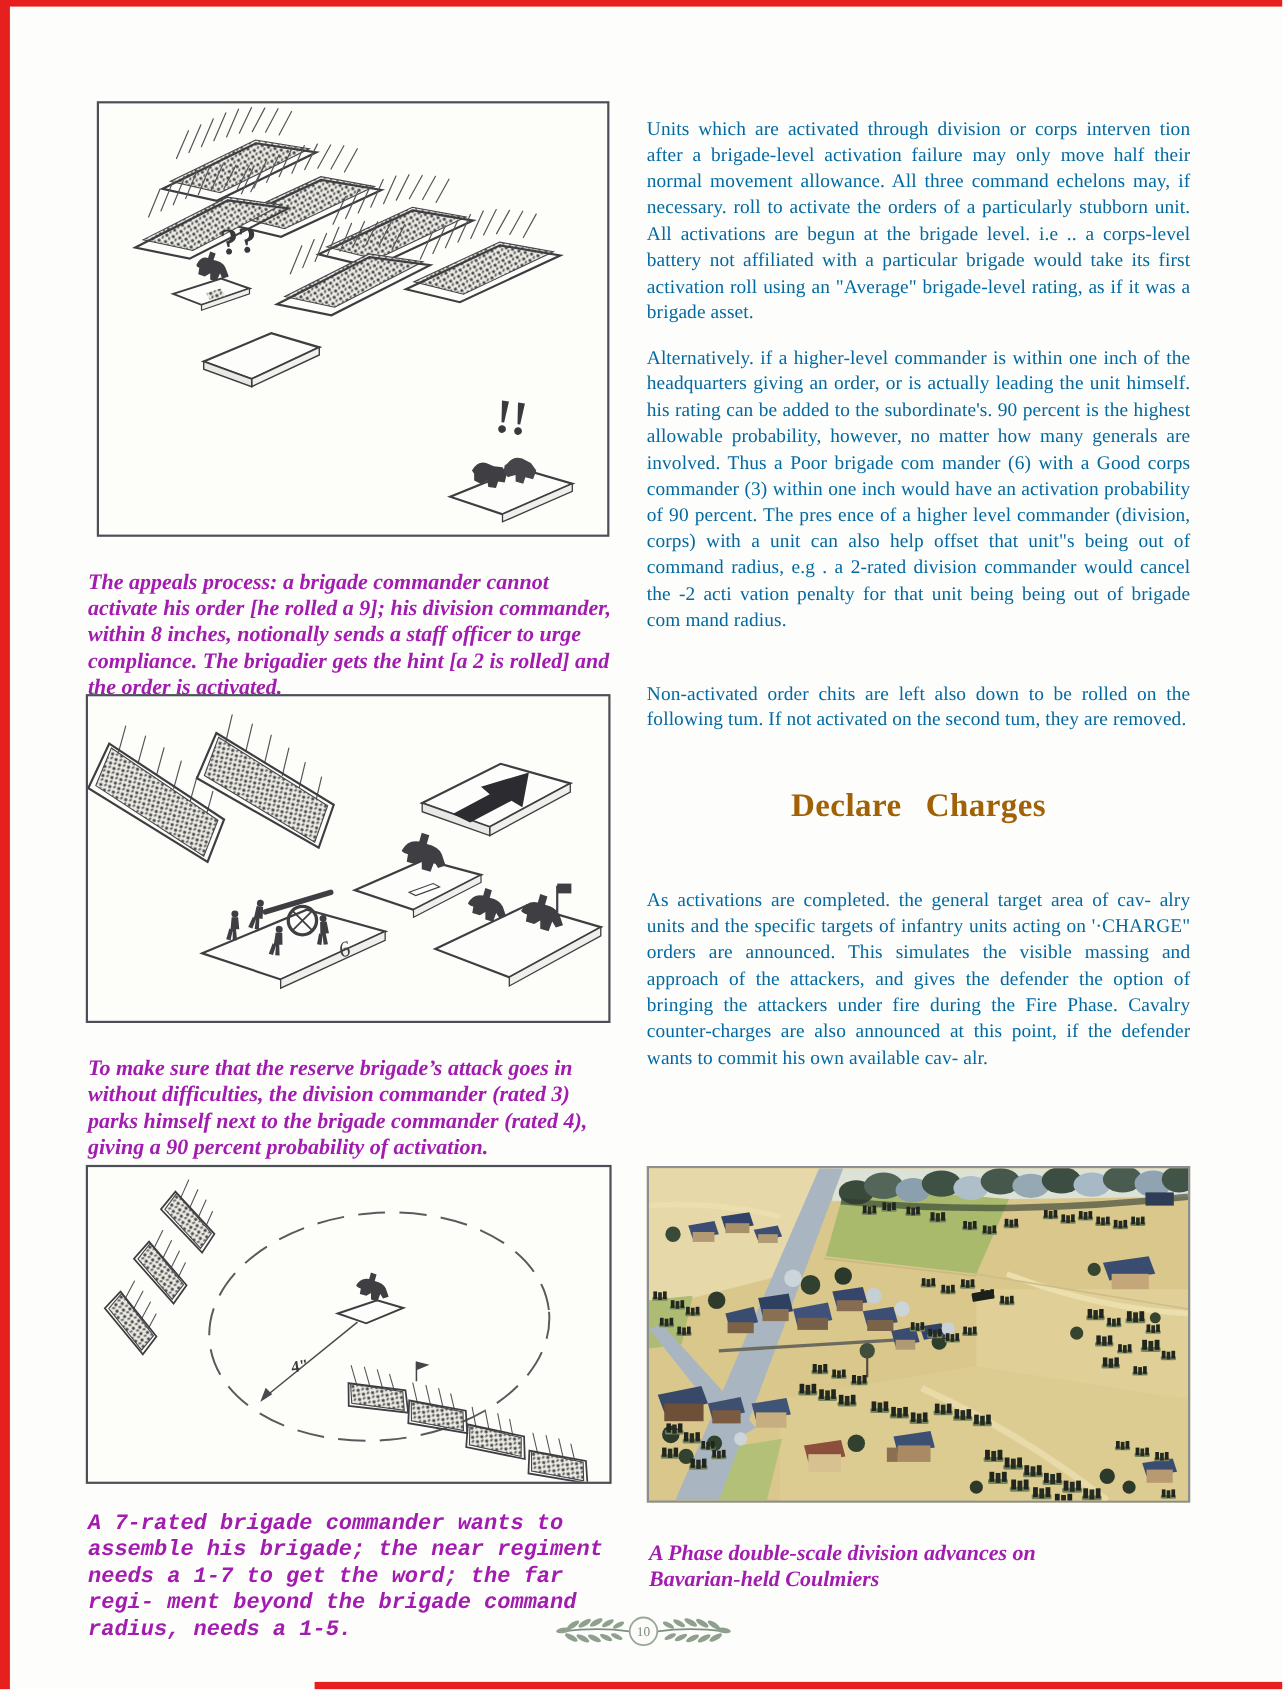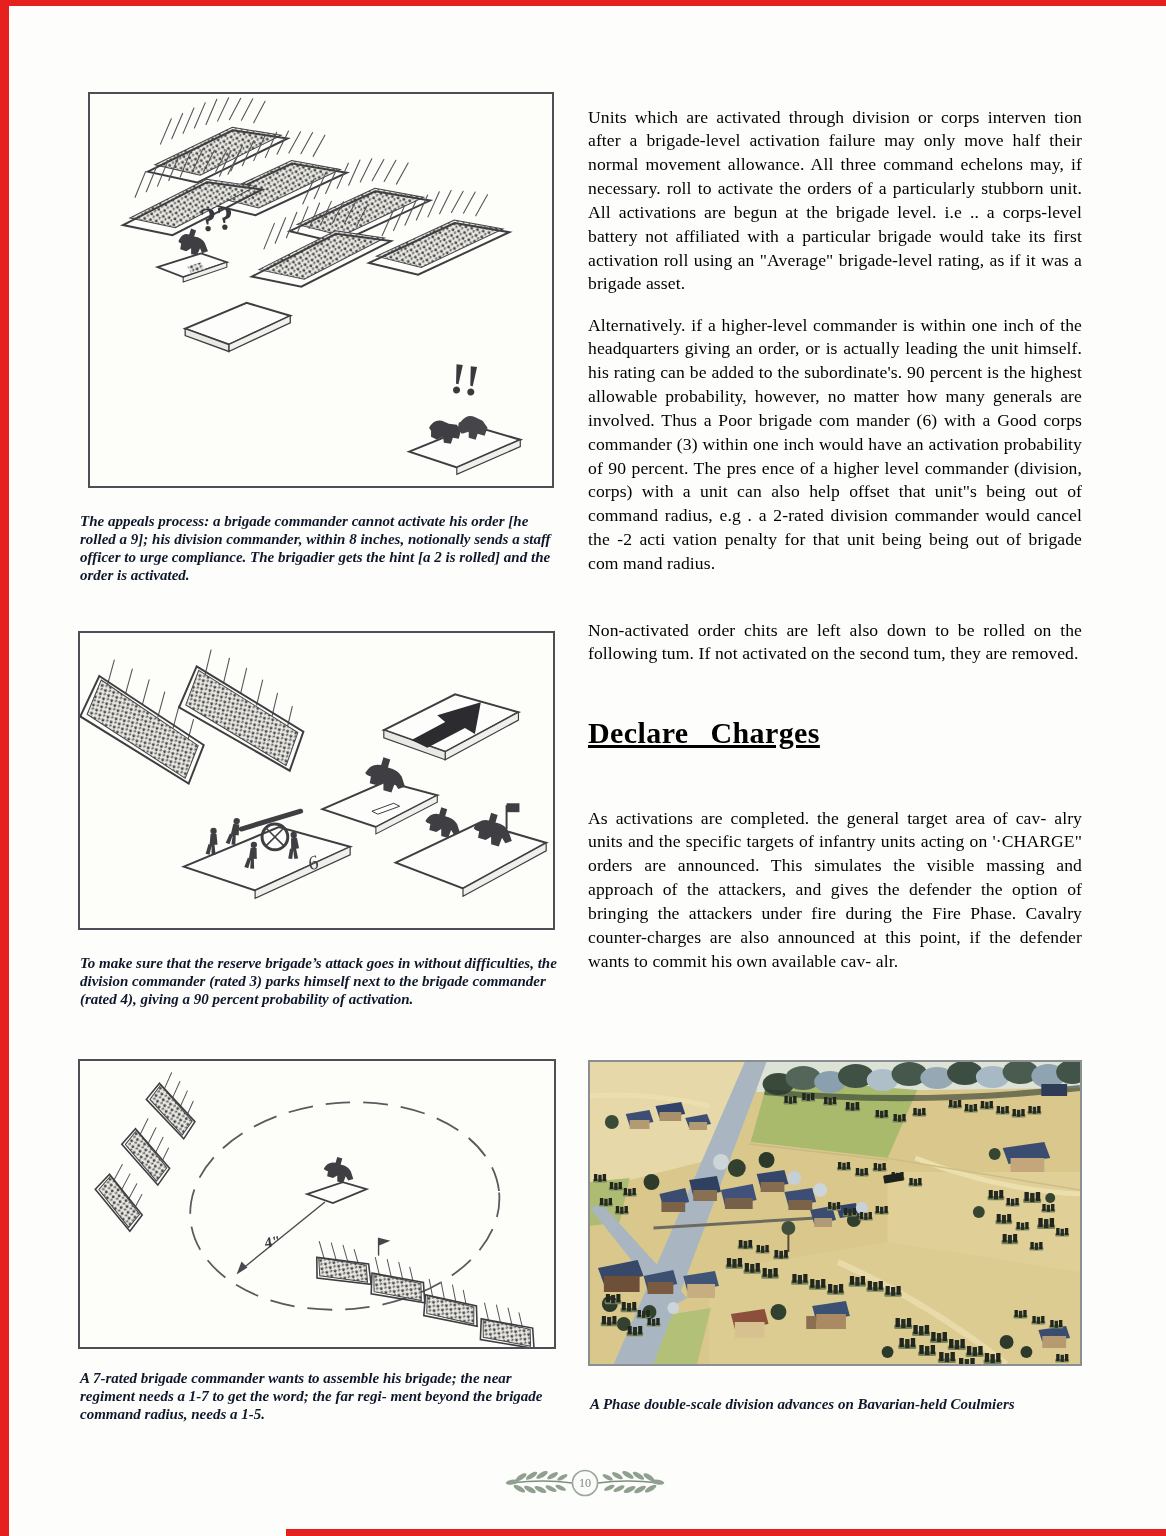--- a/index.html
+++ b/index.html
@@ -21,30 +21,30 @@
 
   .photo-frame {
     position:absolute; border:2px solid #8b8f94;
     box-sizing:border-box; background:#d9c78c;
   }
   .photo-frame svg { display:block; width:100%; height:100%; }
 
   .bodytext {
     position:absolute; left:588px; width:494px;
     font-size:17.6px; line-height:1.355; text-align:justify;
-    color:#000000; letter-spacing:0.1px;
+    color:#0369a1; letter-spacing:0.1px;
   }
   .caption {
     position:absolute; font-weight:bold; font-style:italic;
-    font-size:15px; line-height:1.2; color:#0f172a;
+    font-size:20px; line-height:1.2; color:#a21caf;
   }
   .headline {
-    position:absolute; left:588px; width:494px; text-align:left;
-    font-weight:bold; font-size:30px; color:#000000;
-    word-spacing:14px; letter-spacing:0.4px;text-decoration:underline;
+    position:absolute; left:588px; width:494px; text-align:center;
+    font-weight:bold; font-size:30px; color:#a16207;
+    word-spacing:14px; letter-spacing:0.4px;
   }
   .footer-wreath {
     position:absolute; left:504px; top:1462px; width:162px; height:42px;
   }
   .footer-wreath svg { display:block; width:100%; height:100%; }
 </style>
 </head>
 <body>
 
 <div class="page">
@@ -217,21 +217,21 @@
       <text x="186" y="188" font-size="15" font-weight="bold" fill="#3a3a3e" transform="rotate(-8 186 188)">4"</text>
       <use href="#st" transform="translate(240,190) rotate(16)"></use>
       <use href="#st" transform="translate(296,206) rotate(19)"></use>
       <use href="#st" transform="translate(350,228) rotate(21)"></use>
       <use href="#st" transform="translate(406,252) rotate(19)"></use>
       <line x1="300" y1="196" x2="300" y2="178" stroke="#46464a" stroke-width="1.4"></line>
       <polygon points="300,178 312,181 300,186" fill="#46464a"></polygon>
     </svg>
   </figure>
 
-  <p class="caption" style="left:80px; top:1354px; width:486px;">A 7-rated brigade commander wants to assemble his brigade; the near regiment needs a 1-7 to get the word; the far regi- ment beyond the brigade command radius, needs a 1-5.</p>
+  <p class="caption" style="left:80px; top:1354px; width:486px;font-family:Liberation Mono, monospace;">A 7-rated brigade commander wants to assemble his brigade; the near regiment needs a 1-7 to get the word; the far regi- ment beyond the brigade command radius, needs a 1-5.</p>
 
   <p class="bodytext" style="top:88px;">Units which are activated through division or corps interven tion after a brigade-level activation failure may only move half their normal movement allowance. All three command echelons may, if necessary. roll to activate the orders of a particularly stubborn unit. All activations are begun at the brigade level. i.e .. a corps-level battery not affiliated with a particular brigade would take its first activation roll using an "Average" brigade-level rating, as if it was a brigade asset.</p>
   <p class="bodytext" style="top:296px;">Alternatively. if a higher-level commander is within one inch of the headquarters giving an order, or is actually leading the unit himself. his rating can be added to the subordinate's. 90 percent is the highest allowable probability, however, no matter how many generals are involved. Thus a Poor brigade com mander (6) with a Good corps commander (3) within one inch would have an activation probability of 90 percent. The pres ence of a higher level commander (division, corps) with a unit can also help offset that unit"s being out of command radius, e.g . a 2-rated division commander would cancel the -2 acti vation penalty  for that unit being being out of brigade com mand radius.</p>
   <p class="bodytext" style="top:601px;">Non-activated order chits are left also down to be rolled on the following tum. If not activated on the second tum, they are removed.</p>
 
   <h2 class="headline" style="top:716px; margin:0;">Declare Charges</h2>
 
   <p class="bodytext" style="top:789px;">As activations are completed. the general target area of cav- alry units and the specific targets of infantry units acting on '·CHARGE" orders are announced. This simulates the visible massing and approach of the attackers, and gives the defender the option of bringing the attackers under fire during the Fire Phase. Cavalry counter-charges are also announced at this point, if the defender wants to commit his own available cav- alr.</p>
 
   <figure class="photo-frame" style="left:588px; top:1060px; width:494px; height:306px; margin:0;">

